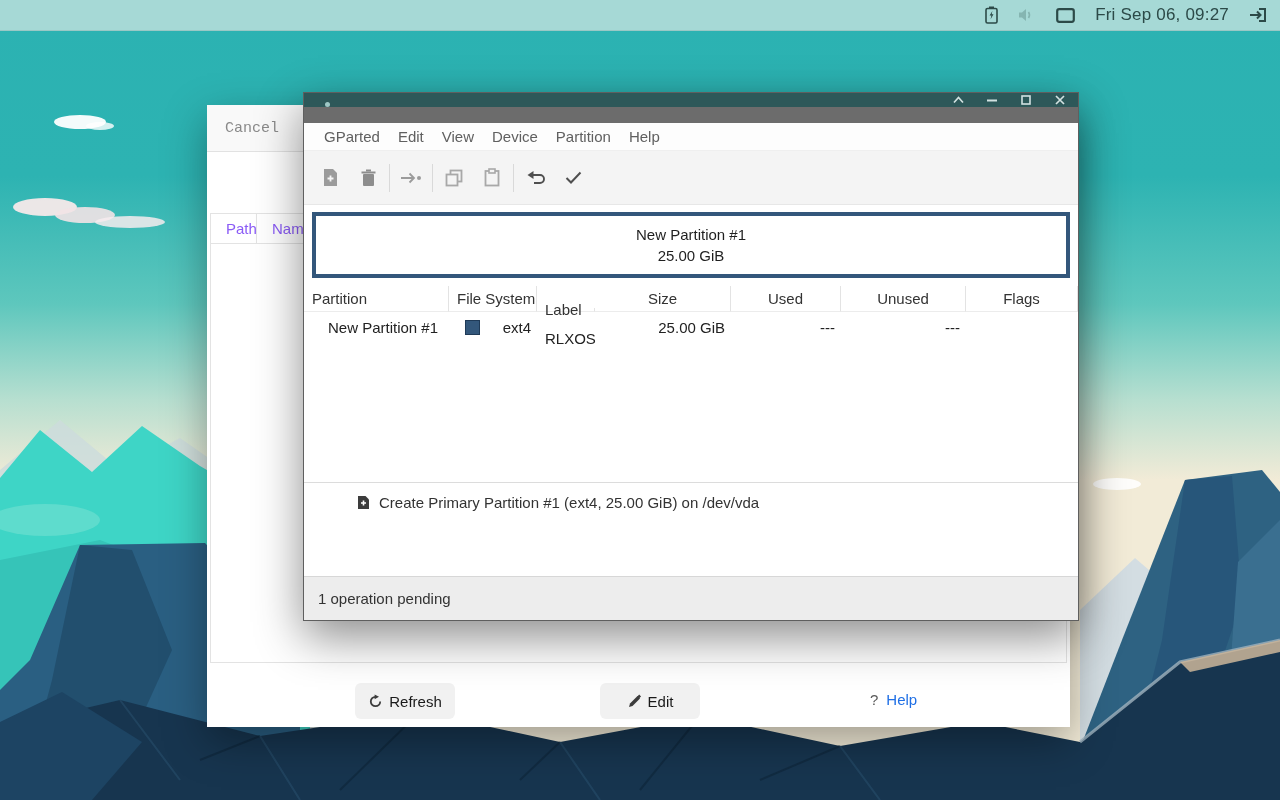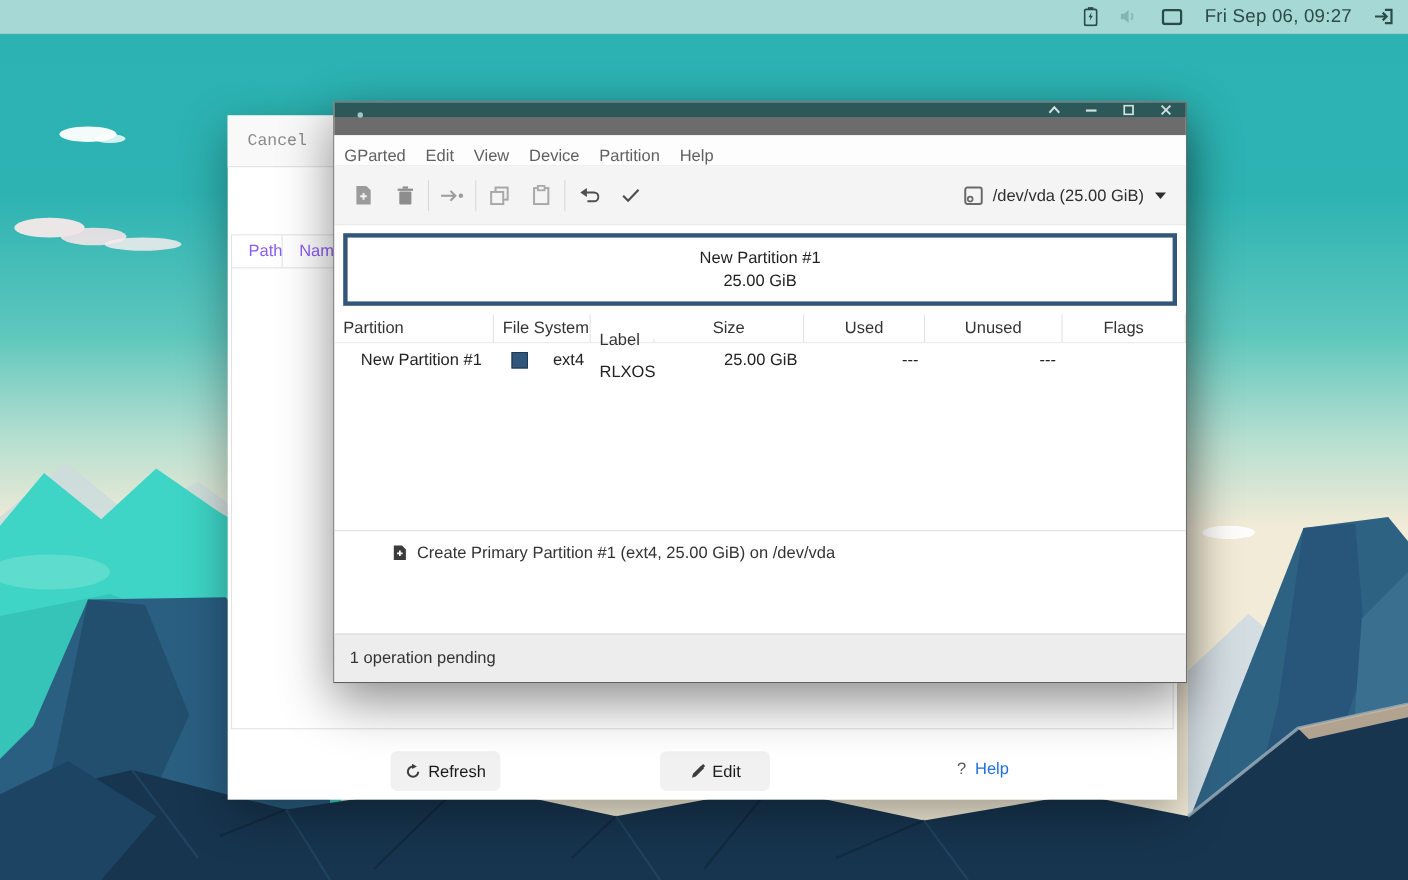--- a/index.html
+++ b/index.html
@@ -50,21 +50,21 @@
     background:linear-gradient(180deg,#2d5859 0%,#2d5859 46%,#6c6c6c 46%,#6c6c6c 100%); }
   .title-dot { position:absolute; left:21px; top:9px; width:5px; height:5px;
     border-radius:50%; background:#9ec7c5; }
   .title-text { position:absolute; left:0; right:0; top:2px; text-align:center;
     color:#aecac9; font-size:14px; font-weight:bold; }
   .win-controls { position:absolute; right:12px; top:0; height:14px; display:flex;
     gap:22px; align-items:center; }
   .win-btn { width:12px; height:14px; display:flex; align-items:center; justify-content:center; }
 
   .menubar { position:absolute; left:0; top:30px; right:0; height:28px; background:#fdfdfd;
-    display:flex; align-items:flex-end; border-bottom:1px solid #efefef; }
+    display:flex; align-items:center; padding-left:11px; border-bottom:1px solid #efefef; }
   .menu-item { font-size:15px; color:#606060; padding:0 9px; }
 
   .gp-toolbar { position:absolute; left:0; top:58px; right:0; height:54px; background:#f4f4f4;
     display:flex; align-items:center; border-bottom:1px solid #e7e7e7; }
   .tool-btn { width:38px; height:38px; display:flex; align-items:center; justify-content:center; }
   .tool-btn:first-child { margin-left:7px; }
   .tool-sep { width:1px; height:28px; background:#d9d9d9; margin:0 2px; }
   .device-combo { position:absolute; right:8px; top:8px; height:38px; display:flex;
     align-items:center; gap:8px; padding:0 10px; }
   .combo-label { font-size:15px; color:#2e2e2e; }
@@ -277,28 +277,20 @@
       <svg width="19" height="16" viewBox="0 0 19 16">
           <path d="M4 5 L14 5 A4 4 0 0 1 14 13 L8 13" stroke="#4f4f4f" stroke-width="1.9" fill="none"></path>
           <polygon points="7.5,1 1.5,5 7.5,9" fill="#4f4f4f"></polygon>
         </svg>
     </span>
     <span class="tool-btn">
       <svg width="17" height="13" viewBox="0 0 17 13">
           <path d="M1.5 7 L6 11.5 L15.5 1.5" stroke="#4f4f4f" stroke-width="2" fill="none"></path>
         </svg>
     </span>
-    <div class="device-combo">
-      <svg width="18" height="18" viewBox="0 0 18 18">
-          <rect x="1.5" y="1.5" width="15" height="15" rx="2" fill="none" stroke="#6a6a6a" stroke-width="1.8"></rect>
-          <circle cx="6" cy="12" r="2.2" fill="none" stroke="#6a6a6a" stroke-width="1.6"></circle>
-        </svg>
-      <span class="combo-label">/dev/vda (25.00 GiB)</span>
-      <span class="caret-down"></span>
-    </div>
   </div>
 
   <div class="visual-wrap">
     <div class="visual-box">
       <div class="visual-line">New Partition #1</div>
       <div class="visual-line">25.00 GiB</div>
     </div>
   </div>
 
   <div class="gp-table">

